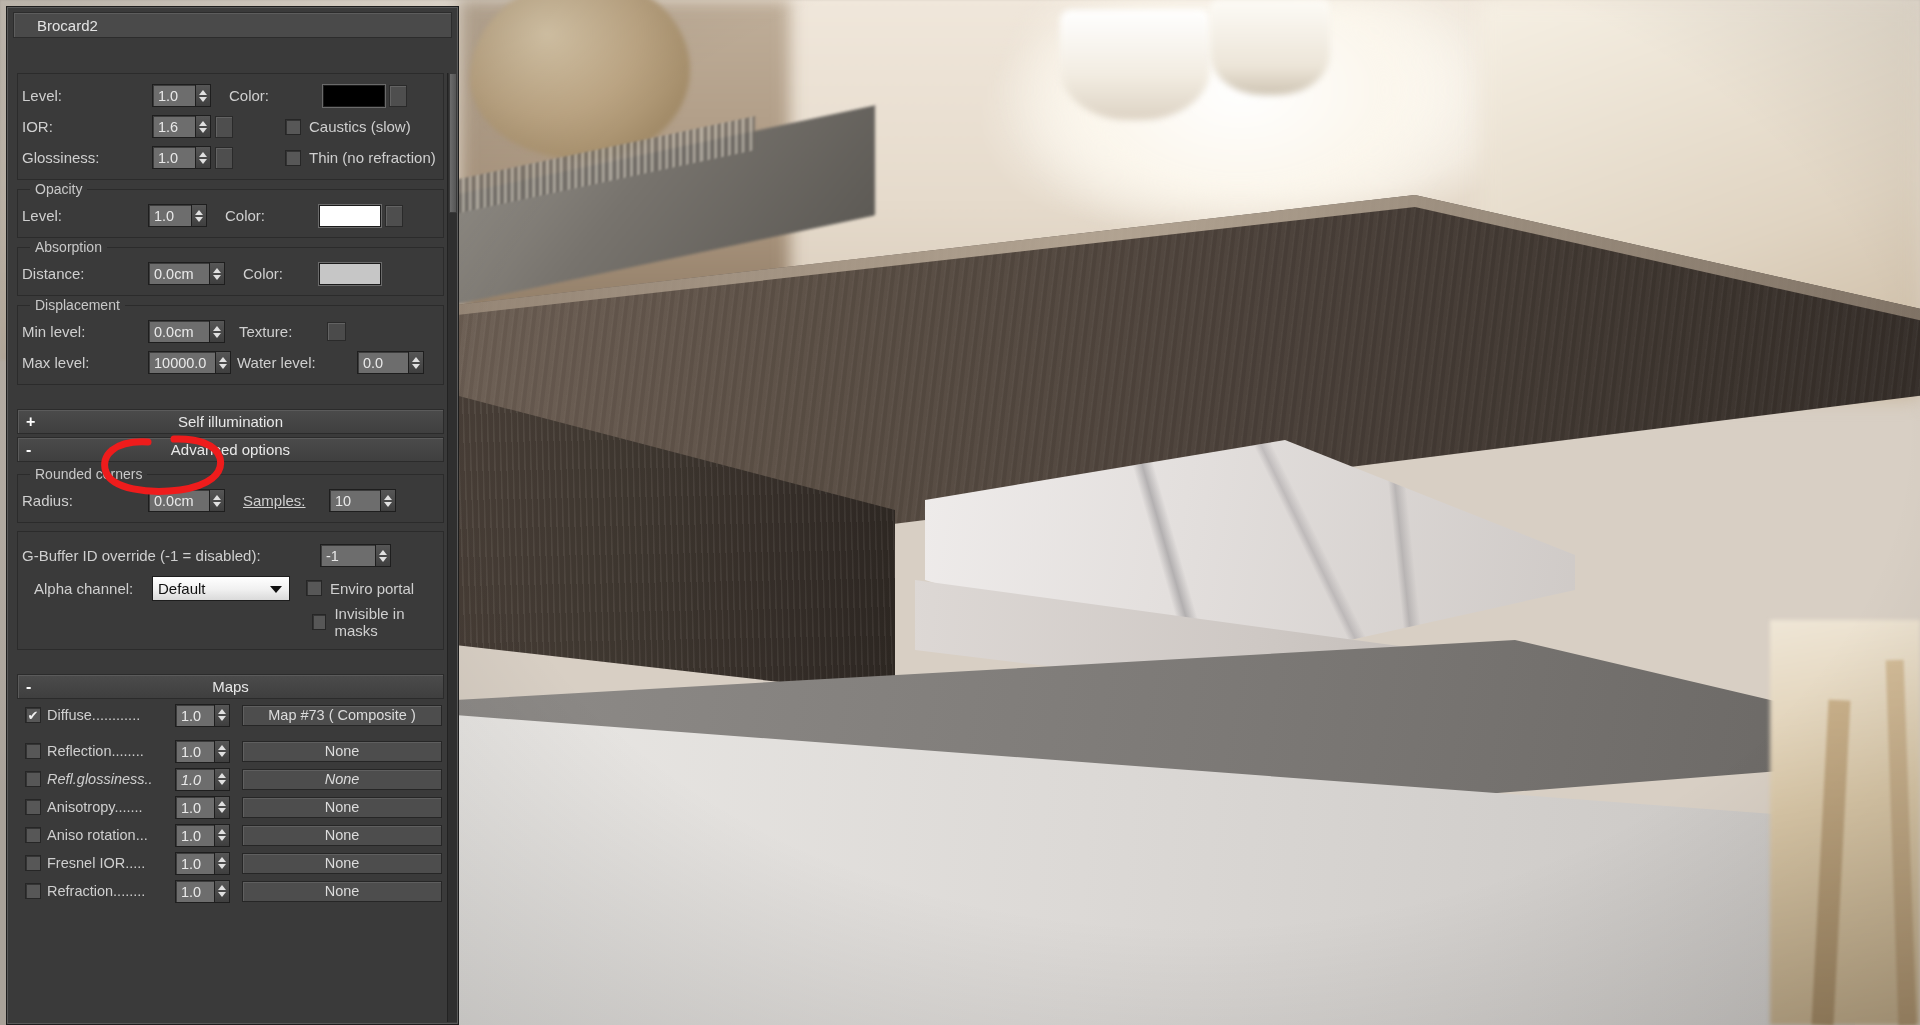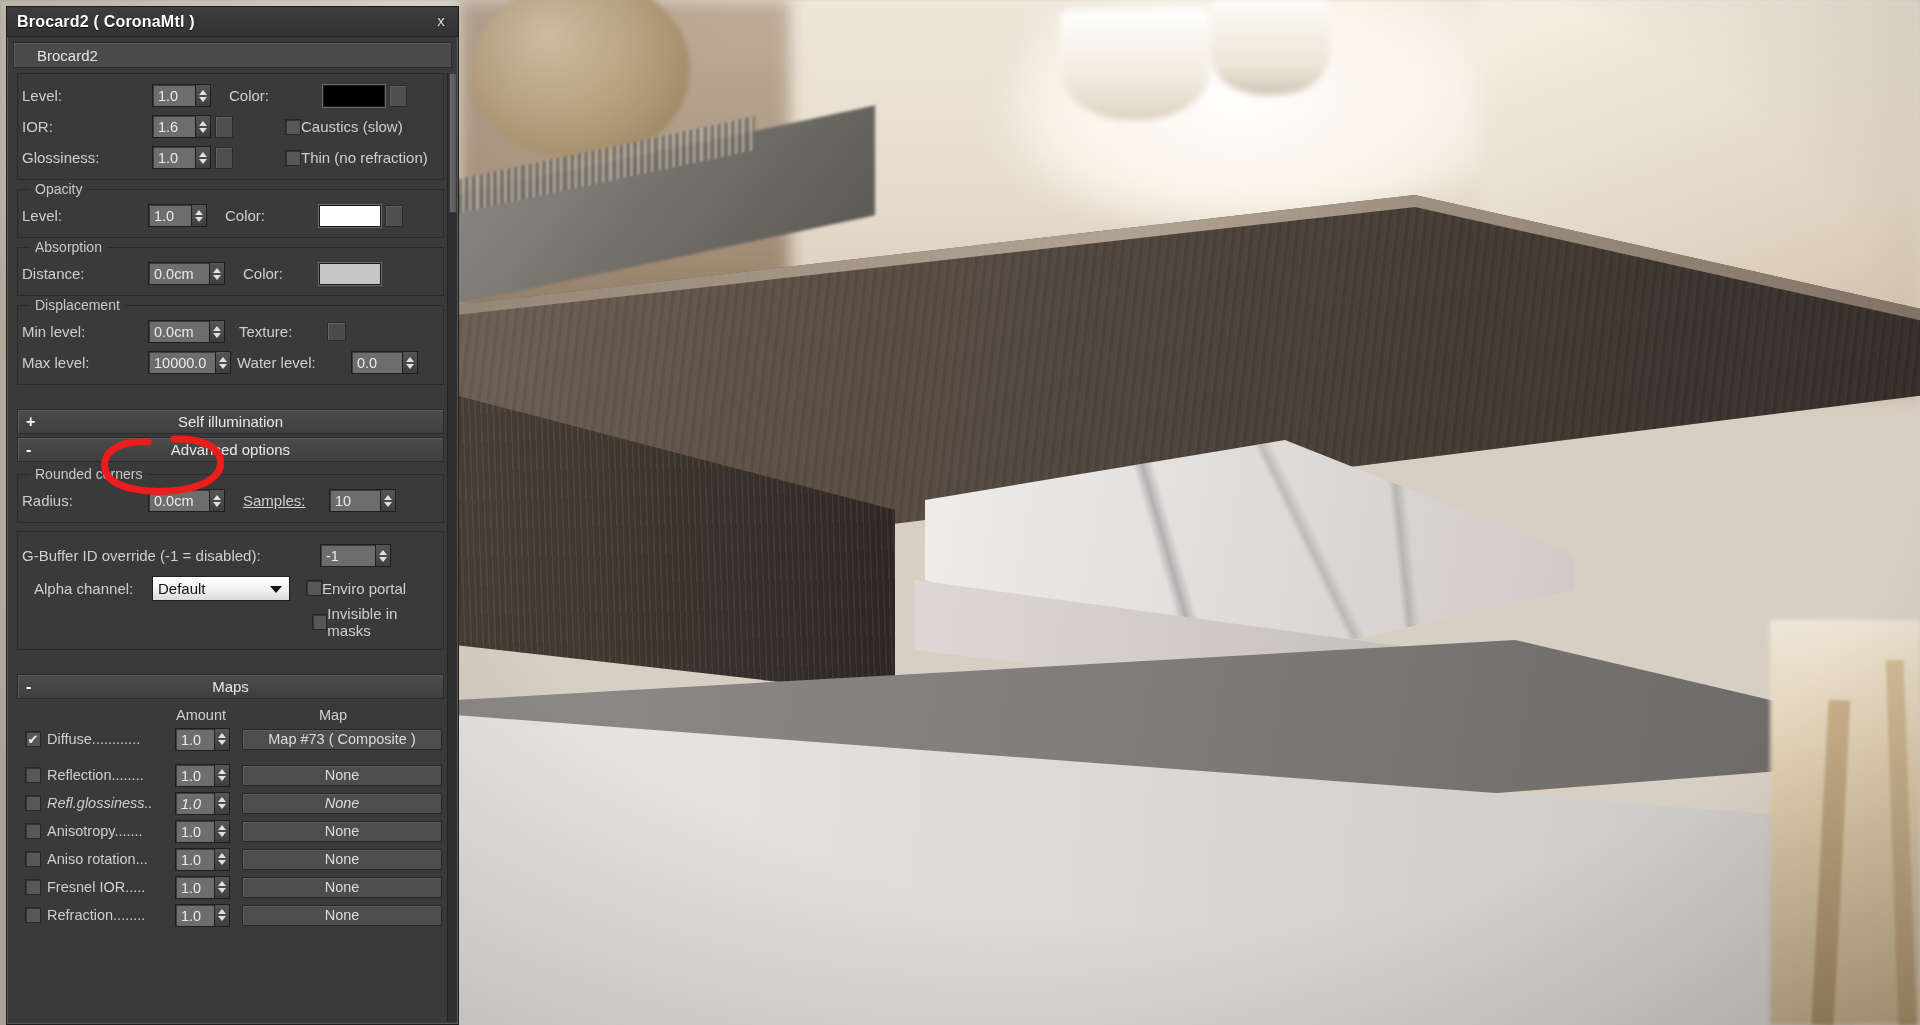--- a/index.html
+++ b/index.html
@@ -304,21 +304,21 @@
 
   
   .cb {
     width: 16px; height: 16px;
     background: #575757;
     border: 1px solid #262626;
     box-shadow: 1px 1px 0 rgba(0,0,0,.4) inset;
     display:inline-flex; align-items:center; justify-content:center;
     color:#f0f0f0; font-size:13px; line-height:1;
   }
-  .cbtext { margin-left: 0; color: #cfcfcf; font-size: 15px; }
+  .cbtext { margin-left: 8px; color: #cfcfcf; font-size: 15px; }
 
   
   .rollout {
     margin: 0 2px 0 6px;
     height: 25px;
     background: linear-gradient(180deg,#4b4b4b 0%, #3f3f3f 100%);
     border: 1px solid #2b2b2b;
     box-shadow: 1px 1px 0 #5b5b5b inset;
     display: flex; align-items: center;
     position: relative;
@@ -392,24 +392,20 @@
     <div class="ph" id="cabinet-top"></div>
     <div class="ph" id="cabinet-face"></div>
     <div class="ph" id="floor-right"></div>
     <div class="ph" id="chair-leg"></div>
     <div class="ph" id="chair-leg2"></div>
     <div class="ph" id="photo-vignette"></div>
   </div>
 
   <div id="panel">
 
-    <div id="titlebar">
-      <div id="title-text">Brocard2  ( CoronaMtl )</div>
-      <div id="close-btn">x</div>
-    </div>
 
     <div id="namebar">
       <span>Brocard2</span>
     </div>
 
     <div id="scrollarea">
 
       <div class="panel-box" style="padding-top:6px;">
         <div class="row">
           <div class="lbl" style="width:122px;">Level:</div>
@@ -508,21 +504,21 @@
         <div class="row">
           <div class="lbl" style="width:118px;">Max level:</div>
           <div class="field" style="margin-left:8px;">
             <div class="fval" style="width:68px;">10000.0</div>
             <div class="spin">
                 <i class="up"></i>
                 <i class="dn"></i>
               </div>
           </div>
           <div class="lbl" style="width:108px;margin-left:6px;">Water level:</div>
-          <div class="field" style="margin-left:6px;">
+          <div class="field" style="margin-left:12px;">
             <div class="fval" style="width:52px;">0.0</div>
             <div class="spin">
                 <i class="up"></i>
                 <i class="dn"></i>
               </div>
           </div>
         </div>
       </div>
 
       <div class="sep"></div>
@@ -590,25 +586,20 @@
       </div>
 
       <div class="sep"></div>
 
       <div class="rollout" style="margin-top:14px;">
         <span class="pm">-</span>
         <span class="rtitle">Maps</span>
       </div>
 
       <div style="margin:0 2px 0 6px;">
-        <div class="maps-head">
-          <div style="width:152px;"></div>
-          <div style="width:64px;text-align:center;">Amount</div>
-          <div style="width:200px;text-align:center;">Map</div>
-        </div>
         <div id="maps-rows">
             <div class="map-row" style="margin-top: 4px;">
               <span class="cb" style="margin-left: 8px;">✔</span>
               <span class="map-name" style="width: 128px;">Diffuse............</span>
               <span class="field">
                 <span class="fval" style="width:40px;">1.0</span>
                 <span class="spin">
                   <i class="up"></i>
                   <i class="dn"></i>
                 </span>

